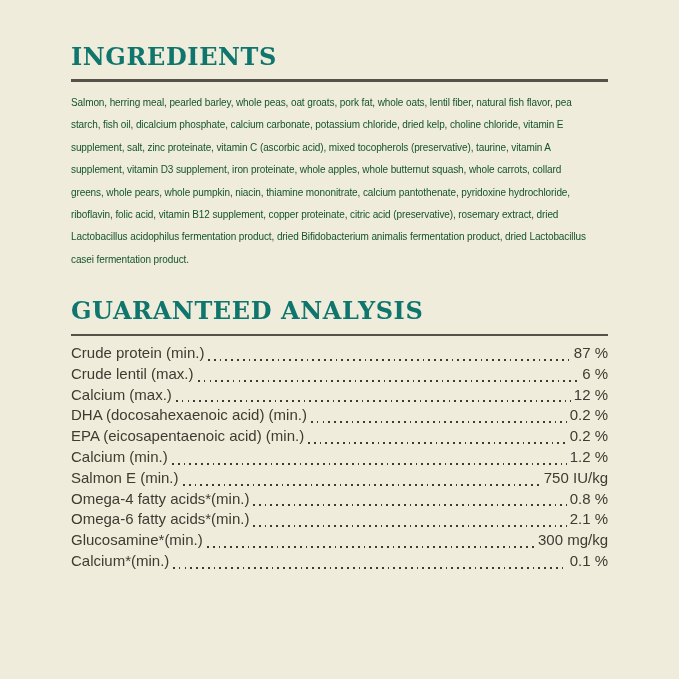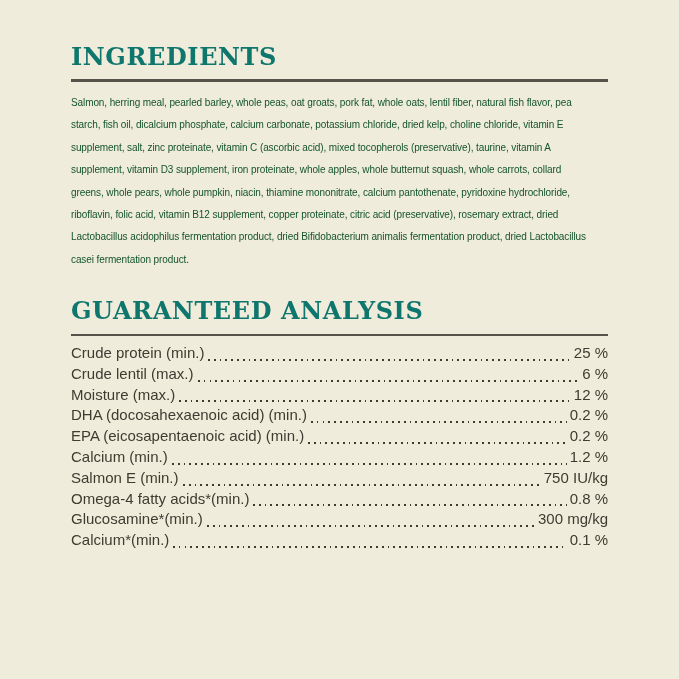--- a/index.html
+++ b/index.html
@@ -84,29 +84,29 @@
   </section>
 
   <section class="ga-section">
     <h2 class="section-title">GUARANTEED ANALYSIS</h2>
     <div class="rule"></div>
 
     <div class="analysis-table" id="analysis-table">
         <div class="analysis-row">
           <span class="analysis-label">Crude protein (min.)</span>
           <span class="dots"></span>
-          <span class="analysis-value">25 %</span>
+          <span class="analysis-value">87 %</span>
         </div>
         <div class="analysis-row">
           <span class="analysis-label">Crude lentil (max.)</span>
           <span class="dots"></span>
           <span class="analysis-value">6 %</span>
         </div>
         <div class="analysis-row">
-          <span class="analysis-label">Moisture (max.)</span>
+          <span class="analysis-label">Calcium (max.)</span>
           <span class="dots"></span>
           <span class="analysis-value">12 %</span>
         </div>
         <div class="analysis-row">
           <span class="analysis-label">DHA (docosahexaenoic acid) (min.)</span>
           <span class="dots"></span>
           <span class="analysis-value">0.2 %</span>
         </div>
         <div class="analysis-row">
           <span class="analysis-label">EPA (eicosapentaenoic acid) (min.)</span>
@@ -122,20 +122,25 @@
           <span class="analysis-label">Salmon E (min.)</span>
           <span class="dots"></span>
           <span class="analysis-value">750 IU/kg</span>
         </div>
         <div class="analysis-row">
           <span class="analysis-label">Omega-4 fatty acids*(min.)</span>
           <span class="dots"></span>
           <span class="analysis-value">0.8 %</span>
         </div>
         <div class="analysis-row">
+          <span class="analysis-label">Omega-6 fatty acids*(min.)</span>
+          <span class="dots"></span>
+          <span class="analysis-value">2.1 %</span>
+        </div>
+        <div class="analysis-row">
           <span class="analysis-label">Glucosamine*(min.)</span>
           <span class="dots"></span>
           <span class="analysis-value">300 mg/kg</span>
         </div>
         <div class="analysis-row">
           <span class="analysis-label">Calcium*(min.)</span>
           <span class="dots"></span>
           <span class="analysis-value">0.1 %</span>
         </div>
       </div>

